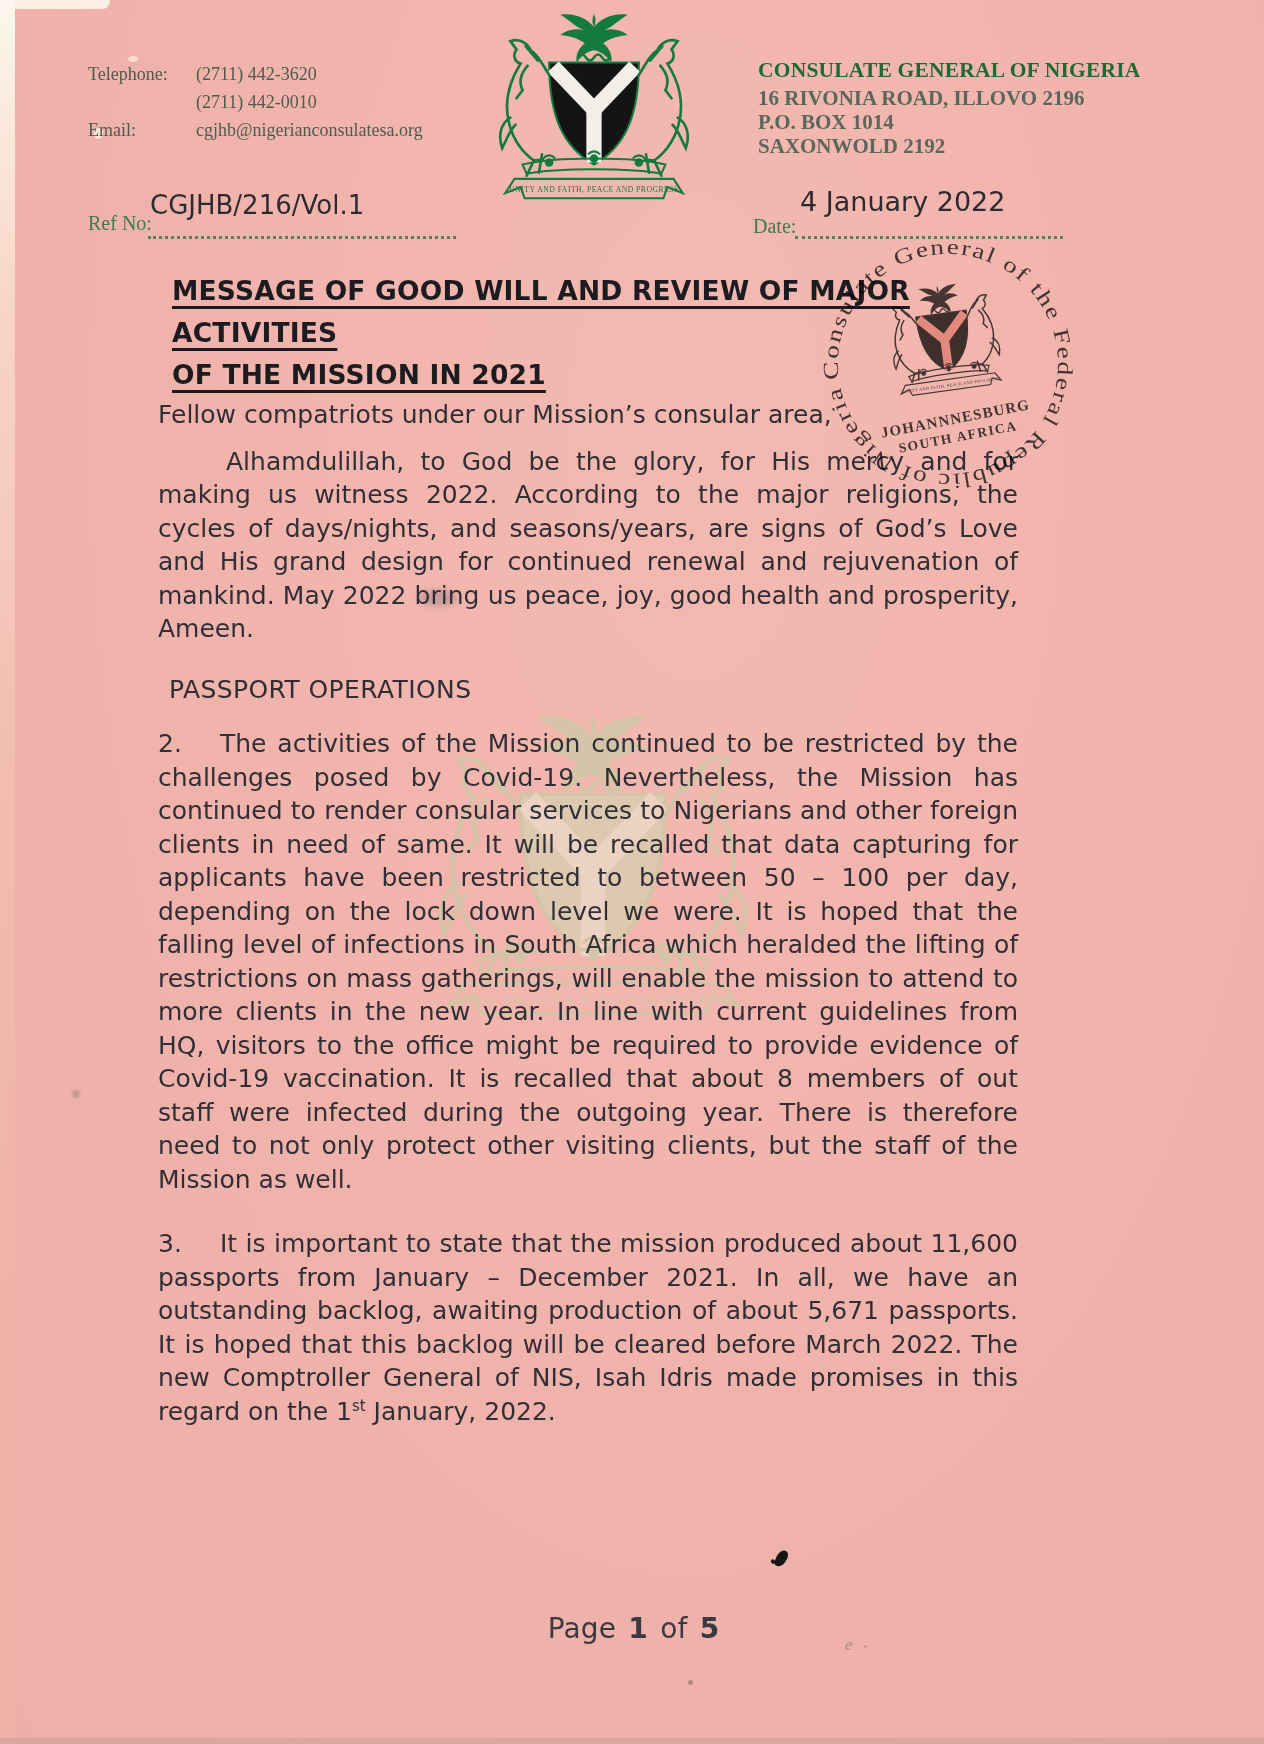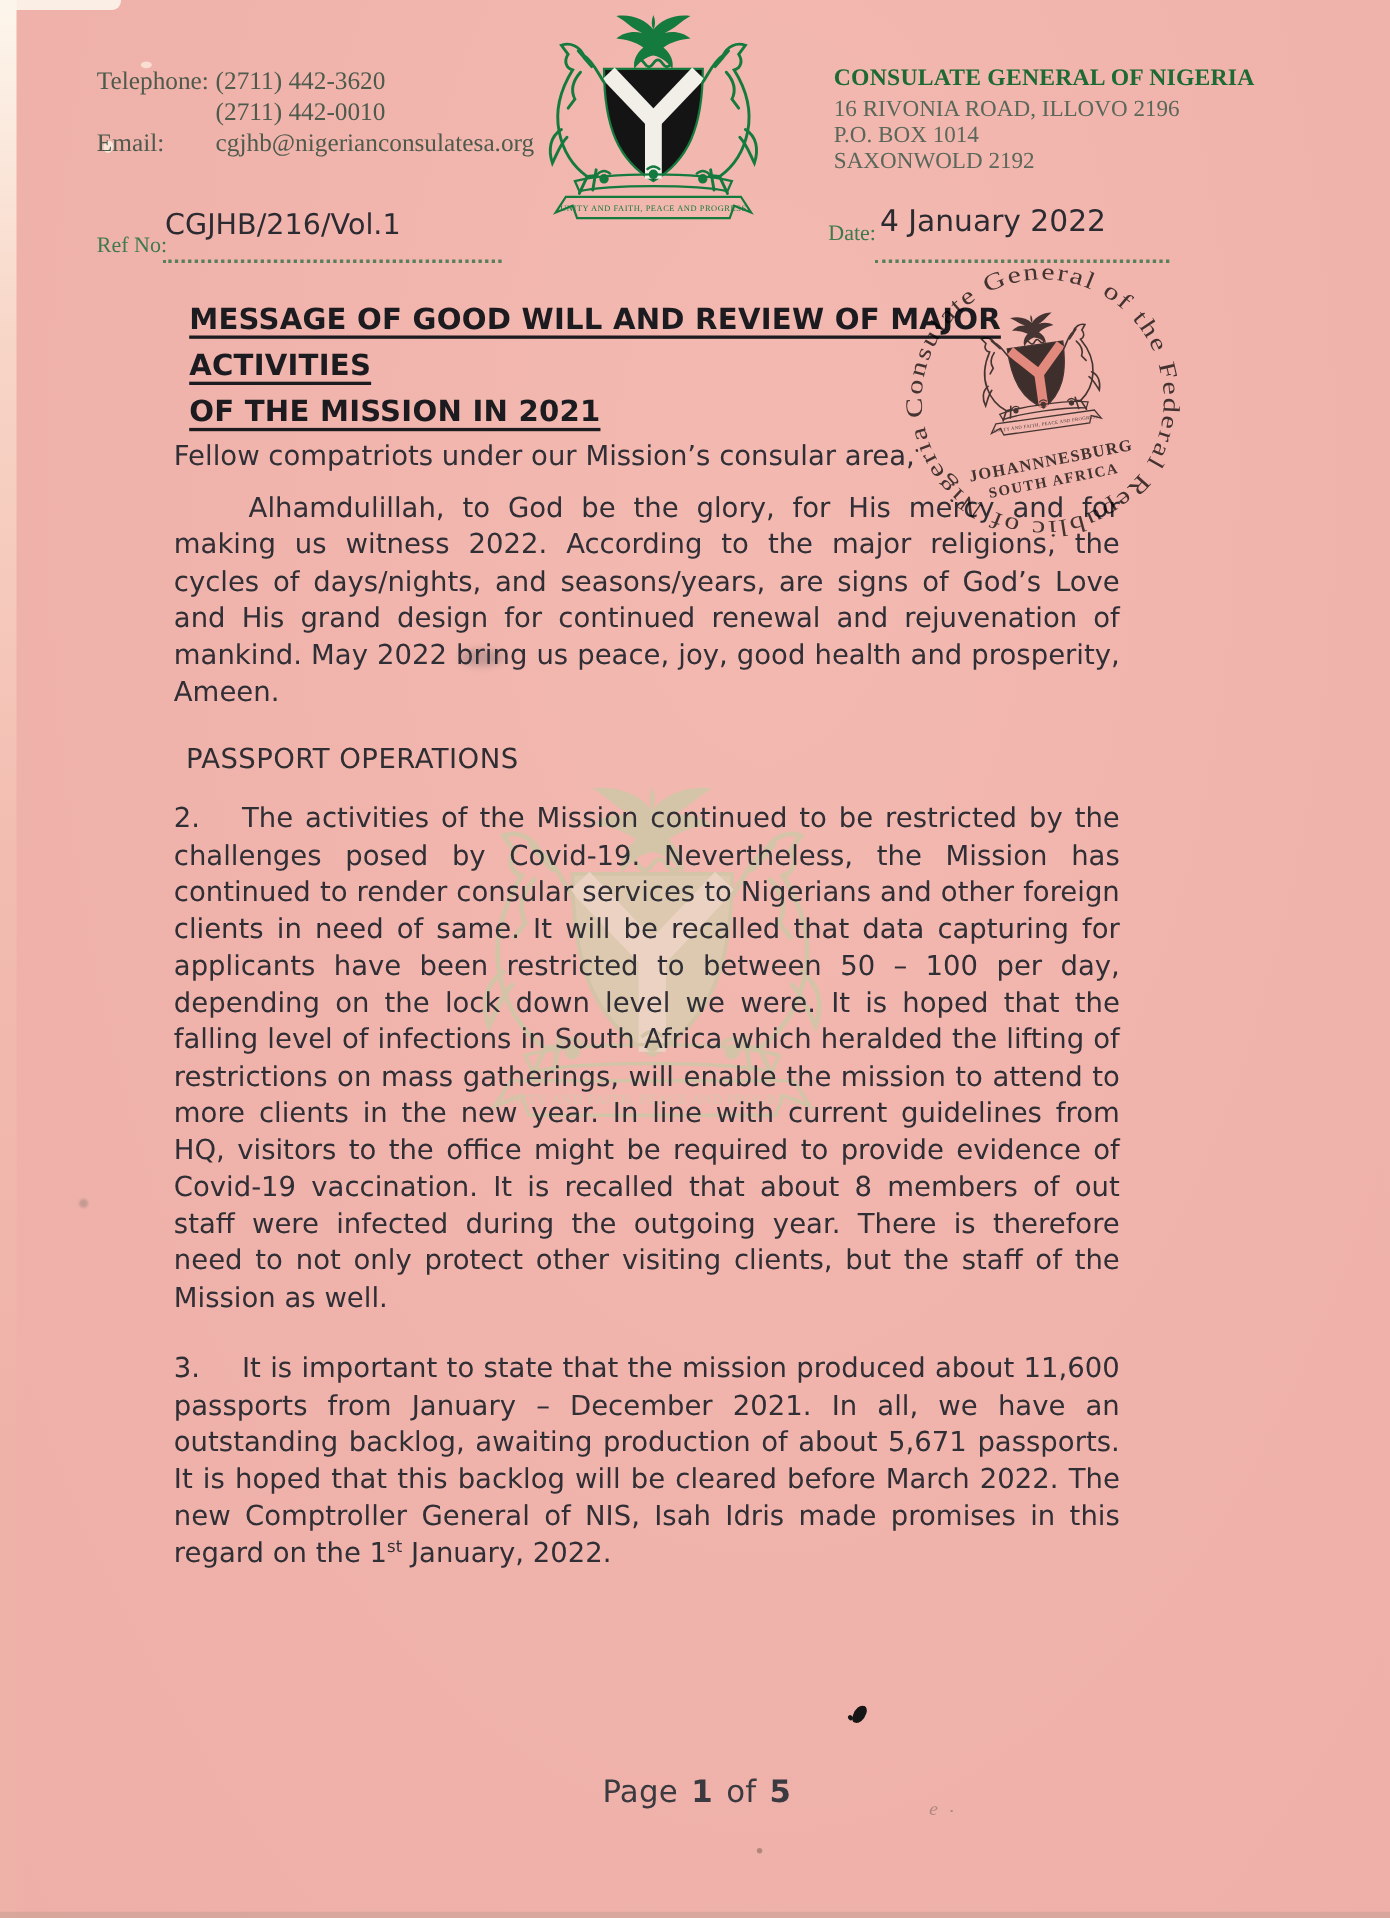--- a/index.html
+++ b/index.html
@@ -20,35 +20,35 @@
   .smudge { position:absolute; left:418px; top:590px; width:40px; height:16px; background:rgba(85,82,88,.28); border-radius:50%; filter:blur(3px); }
   .speck-c { position:absolute; left:72px; top:1090px; width:8px; height:8px; background:rgba(120,110,105,.35); border-radius:50%; filter:blur(1px); }
   .ink-blot { position:absolute; left:776px; top:1550px; width:11px; height:17px; background:#161616;
     border-radius:65% 35% 70% 30%; transform:rotate(18deg); }
   .ink-blot:after { content:""; position:absolute; left:-4px; top:12px; width:5px; height:4px; background:#161616; border-radius:50%; transform:rotate(30deg); }
   .pencil-mark { position:absolute; left:845px; top:1636px; font-family:"Liberation Serif", serif; font-style:italic;
     font-size:17px; color:rgba(110,92,84,.5); transform:rotate(8deg); letter-spacing:3px; }
   .speck-d { position:absolute; left:688px; top:1680px; width:5px; height:5px; background:#8a6a5a; opacity:.6; border-radius:50%; }
 
   
-  .contact { position:absolute; left:88px; top:60px; font-family:"Liberation Serif", serif; font-size:23px; color:#4d5a4c; }
+  .contact { position:absolute; left:88px; top:60px; font-family:"Liberation Serif", serif; font-size:18px; color:#4d5a4c; }
   .crow { height:28px; line-height:28px; white-space:nowrap; }
   .clabel { display:inline-block; width:108px; }
   .consulate { position:absolute; left:758px; top:58px; font-family:"Liberation Serif", serif; }
   .consulate-name { font-size:21.5px; font-weight:bold; color:#1d6a33; letter-spacing:.2px; margin-bottom:3px; }
-  .addr-line { font-size:21px; color:#5a675a; line-height:24px; }
+  .addr-line { font-size:21px; color:#5a675a; line-height:24px;font-weight:bold; }
 
   .emblem-svg { position:absolute; left:492px; top:6px; width:204px; height:206px; }
   .wm-svg { position:absolute; left:428px; top:672px; width:330px; height:395px; opacity:.5; z-index:1;
     --g:#b7d2a2; --dark:#c8dcb0; --pall:#e7eed8; --banner-ink:#bdd5a8; }
 
   .ref-label { position:absolute; left:88px; top:212px; font-family:"Liberation Serif", serif; font-size:20px; color:#3d7a4e; }
   .ref-value { position:absolute; left:150px; top:190px; font-size:26px; color:#2c2b31; }
   .ref-line  { position:absolute; left:148px; top:210px; width:308px; height:26px; border-bottom:3px dotted #567f5c; }
-  .date-label { position:absolute; left:753px; top:201px; font-family:"Liberation Serif", serif; font-size:20px; color:#3d7a4e;text-align:center; }
+  .date-label { position:absolute; left:753px; top:215px; font-family:"Liberation Serif", serif; font-size:20px; color:#3d7a4e;text-align:center; }
   .date-value { position:absolute; left:800px; top:186px; font-size:27px; color:#2c2b31; }
   .date-line  { position:absolute; left:795px; top:210px; width:268px; height:26px; border-bottom:3px dotted #567f5c; }
 
   
   .title { position:absolute; left:172px; top:270px; width:862px; z-index:2;
     font-weight:bold; font-size:26.5px; letter-spacing:.2px; color:#1c1b20; line-height:42px; }
   .title span { text-decoration:underline; text-decoration-thickness:3px; text-underline-offset:6px; }
 
   
   .stamp { position:absolute; left:812px; top:228px; width:272px; height:272px; z-index:3;

